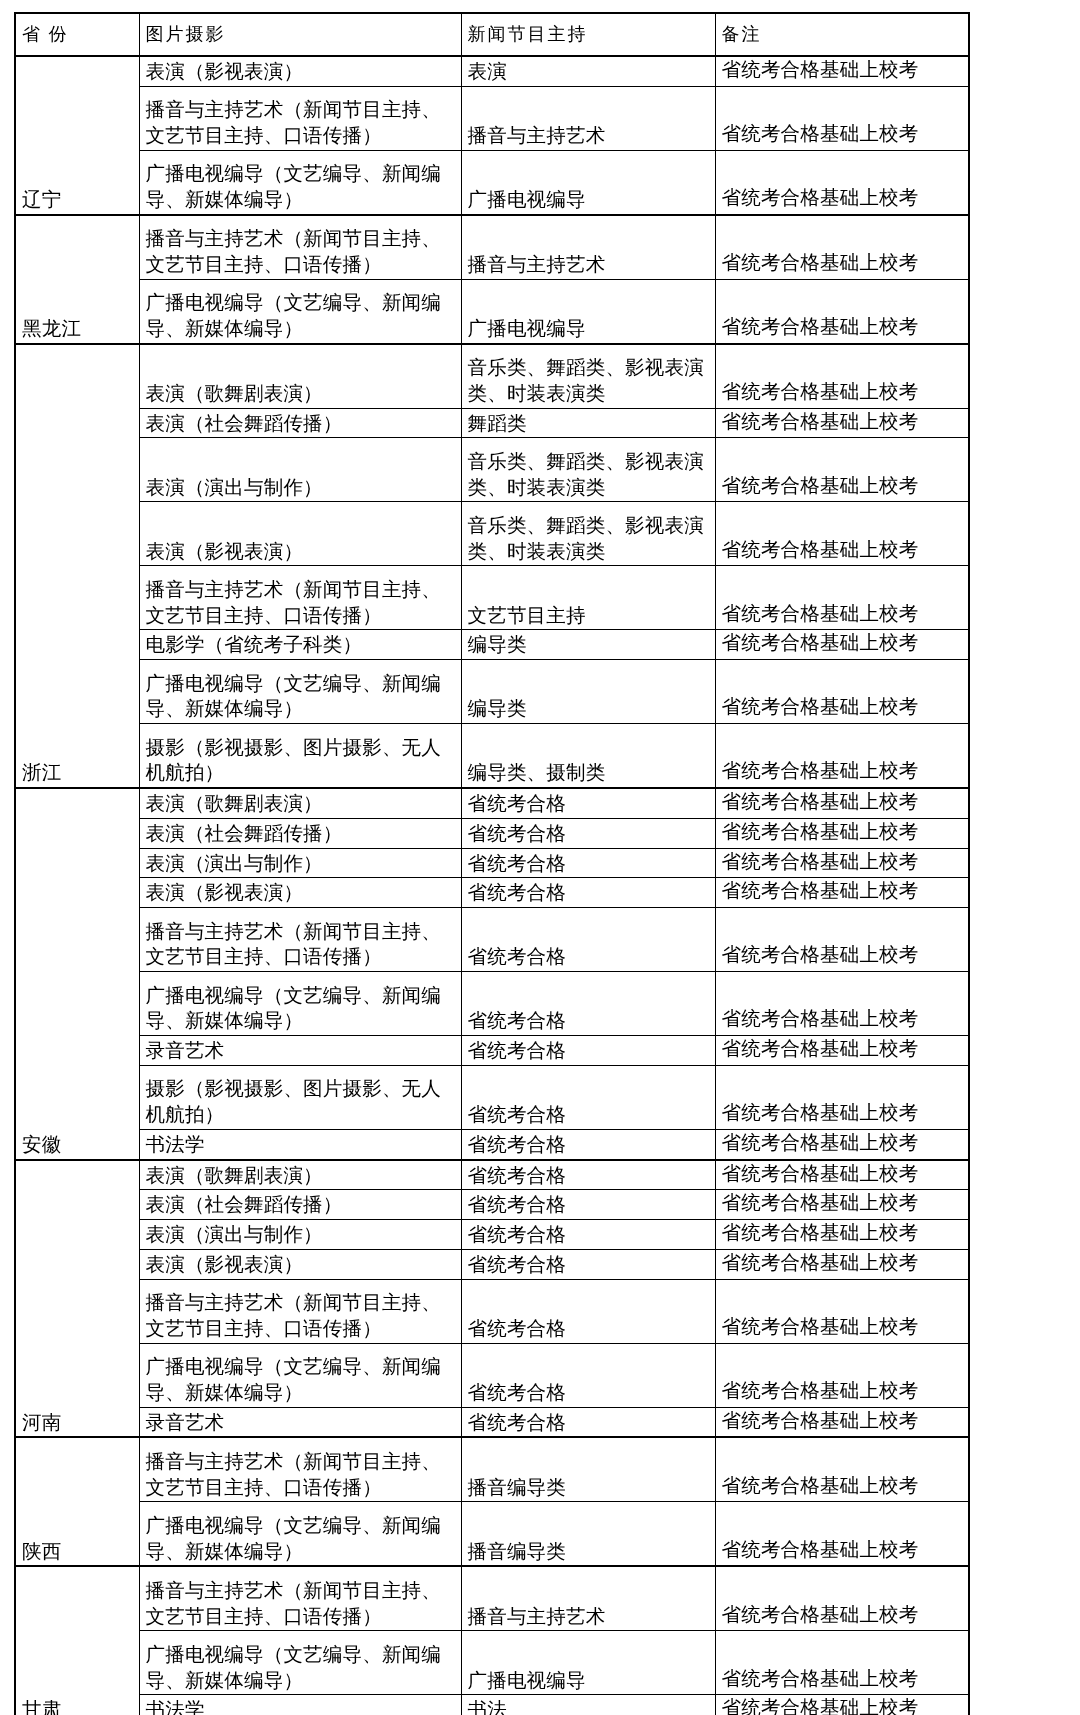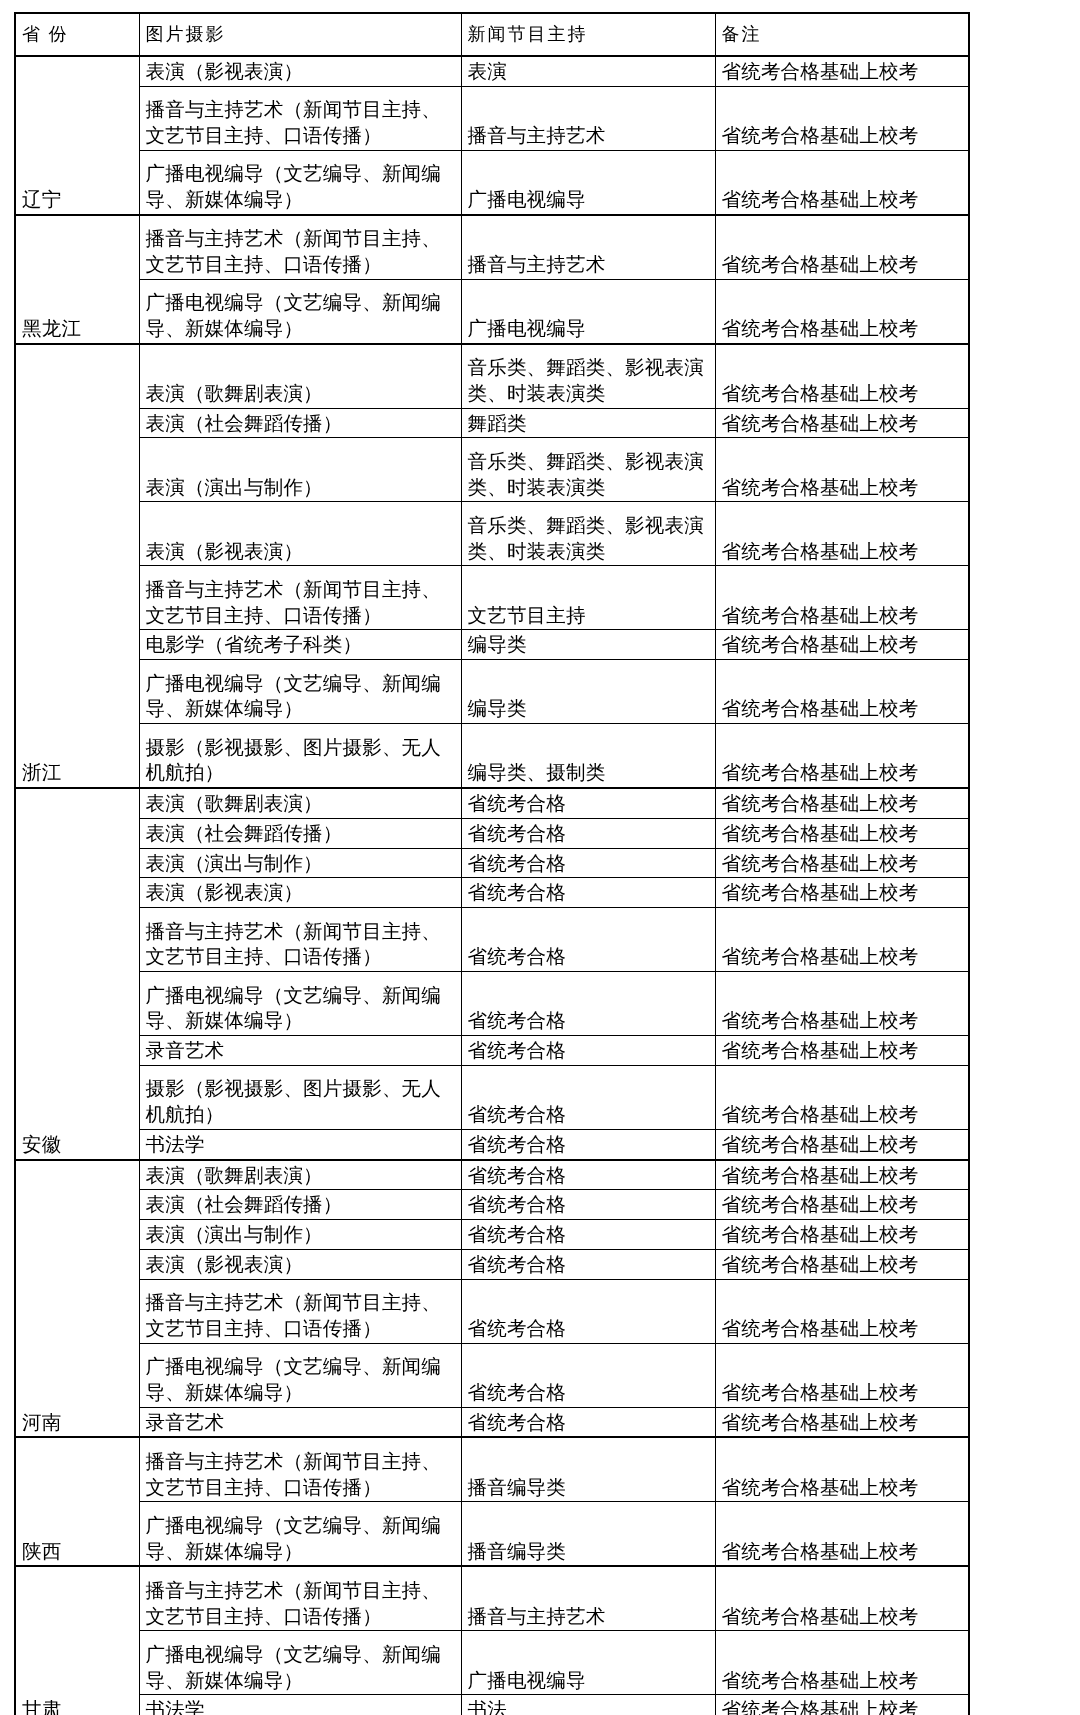--- a/index.html
+++ b/index.html
@@ -59,20 +59,21 @@
   }
   td.major-cell {
     vertical-align: bottom;
   }
   td.subject-cell {
     vertical-align: bottom;
   }
   td.remark-cell {
     vertical-align: bottom;
     white-space: nowrap;
+    font-family: Liberation Mono, monospace;
   }
   
   table.exam-table {
     border: 2px solid #000000;
   }
   
   tr.group-start > td,
   tr.group-start > th {
     border-top: 2px solid #000000;
   }

